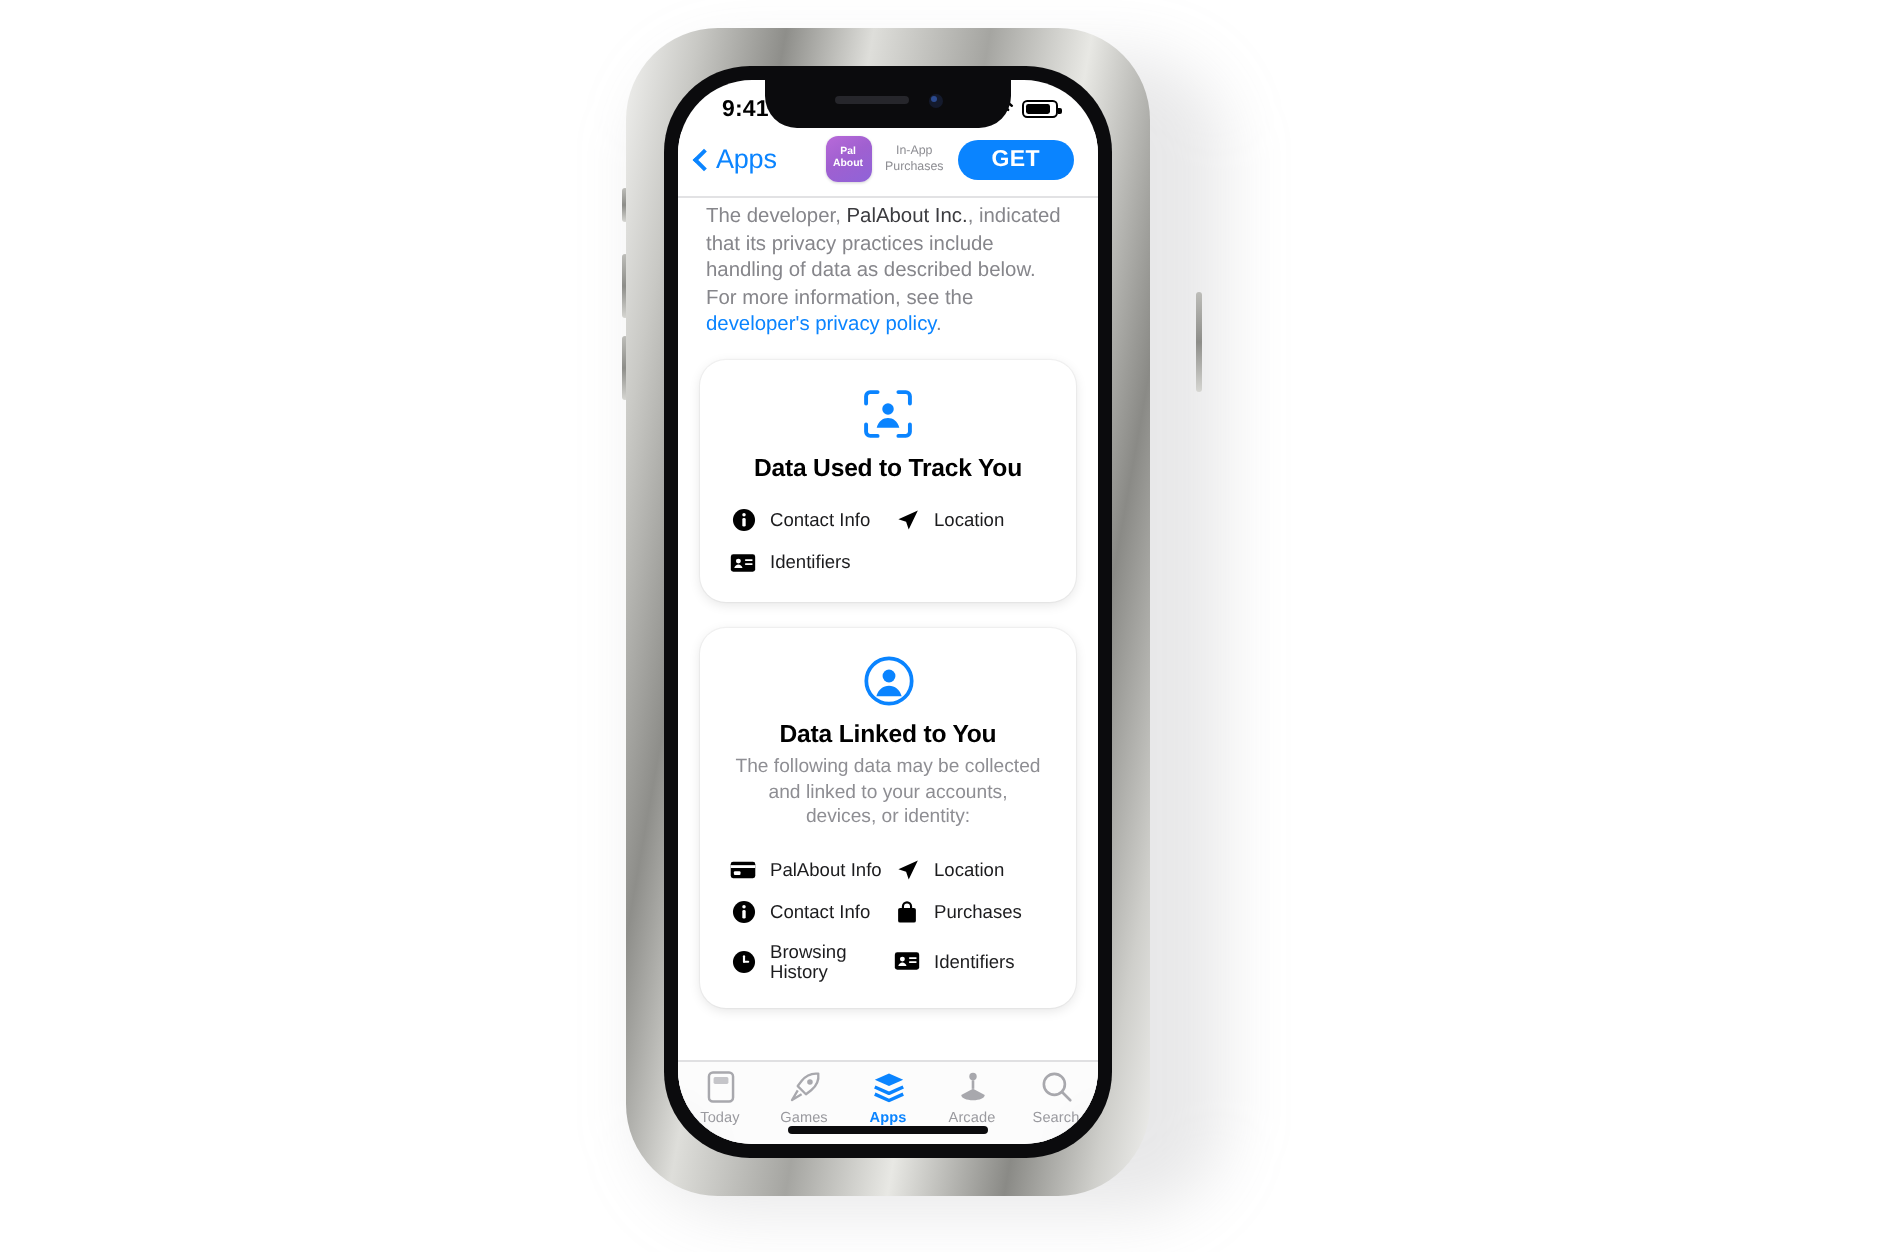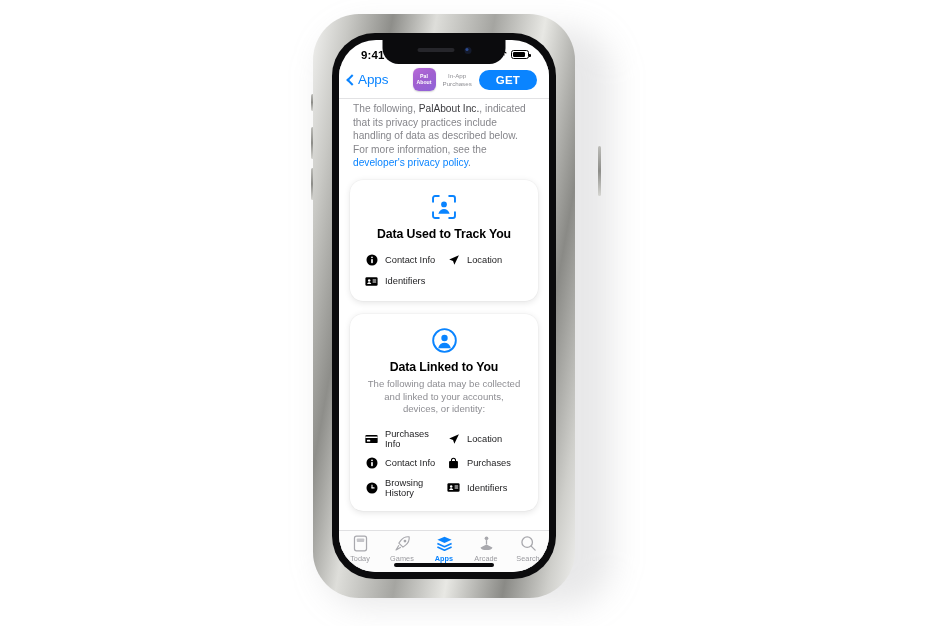--- a/index.html
+++ b/index.html
@@ -211,21 +211,21 @@
           <div>Purchases</div>
         </div>
         <button class="get-btn">GET</button>
       </div>
     </div>
 
     <div class="content">
 
 
       <div class="intro">
-        <span>The following, </span><b>PalAbout Inc.</b><span>, indicated that its privacy practices include handling of data as described below. For more information, see the </span><a href="#">developer's privacy policy</a><span>.</span>
+        <span>The developer, </span><b>PalAbout Inc.</b><span>, indicated that its privacy practices include handling of data as described below. For more information, see the </span><a href="#">developer's privacy policy</a><span>.</span>
       </div>
 
       <div class="cards">
 
         <div class="card">
           <div class="card-icon">
             <svg width="26" height="26" viewBox="0 0 28 28">
               <g stroke="#0a84ff" stroke-width="2.1" fill="none" stroke-linecap="round" stroke-linejoin="round">
                 <path d="M2.2 8.4V4.4a2.2 2.2 0 0 1 2.2-2.2h4"></path>
                 <path d="M19.6 2.2h4a2.2 2.2 0 0 1 2.2 2.2v4"></path>
@@ -288,21 +288,21 @@
           <div class="grid">
 
             <div class="item">
               <span class="iwrap">
                 <svg width="13" height="10" viewBox="0 0 22 15">
                         <rect x=".6" y=".6" width="20.8" height="13.8" rx="2" fill="#000"></rect>
                         <rect x=".6" y="3.4" width="20.8" height="2.4" fill="#fff"></rect>
                         <rect x="3.3" y="8.6" width="5.6" height="3.2" rx=".9" fill="#fff"></rect>
                       </svg>
               </span>
-              <span class="item-label">Purchases Info</span>
+              <span class="item-label">PalAbout Info</span>
             </div>
 
             <div class="item">
               <span class="iwrap">
                 <svg width="12" height="12" viewBox="0 0 20 20">
                         <path d="M18.2 2.0 L2.0 9.3 l6.4 2.2 2.2 6.4 z" fill="#000"></path>
                       </svg>
               </span>
               <span class="item-label">Location</span>
             </div>

